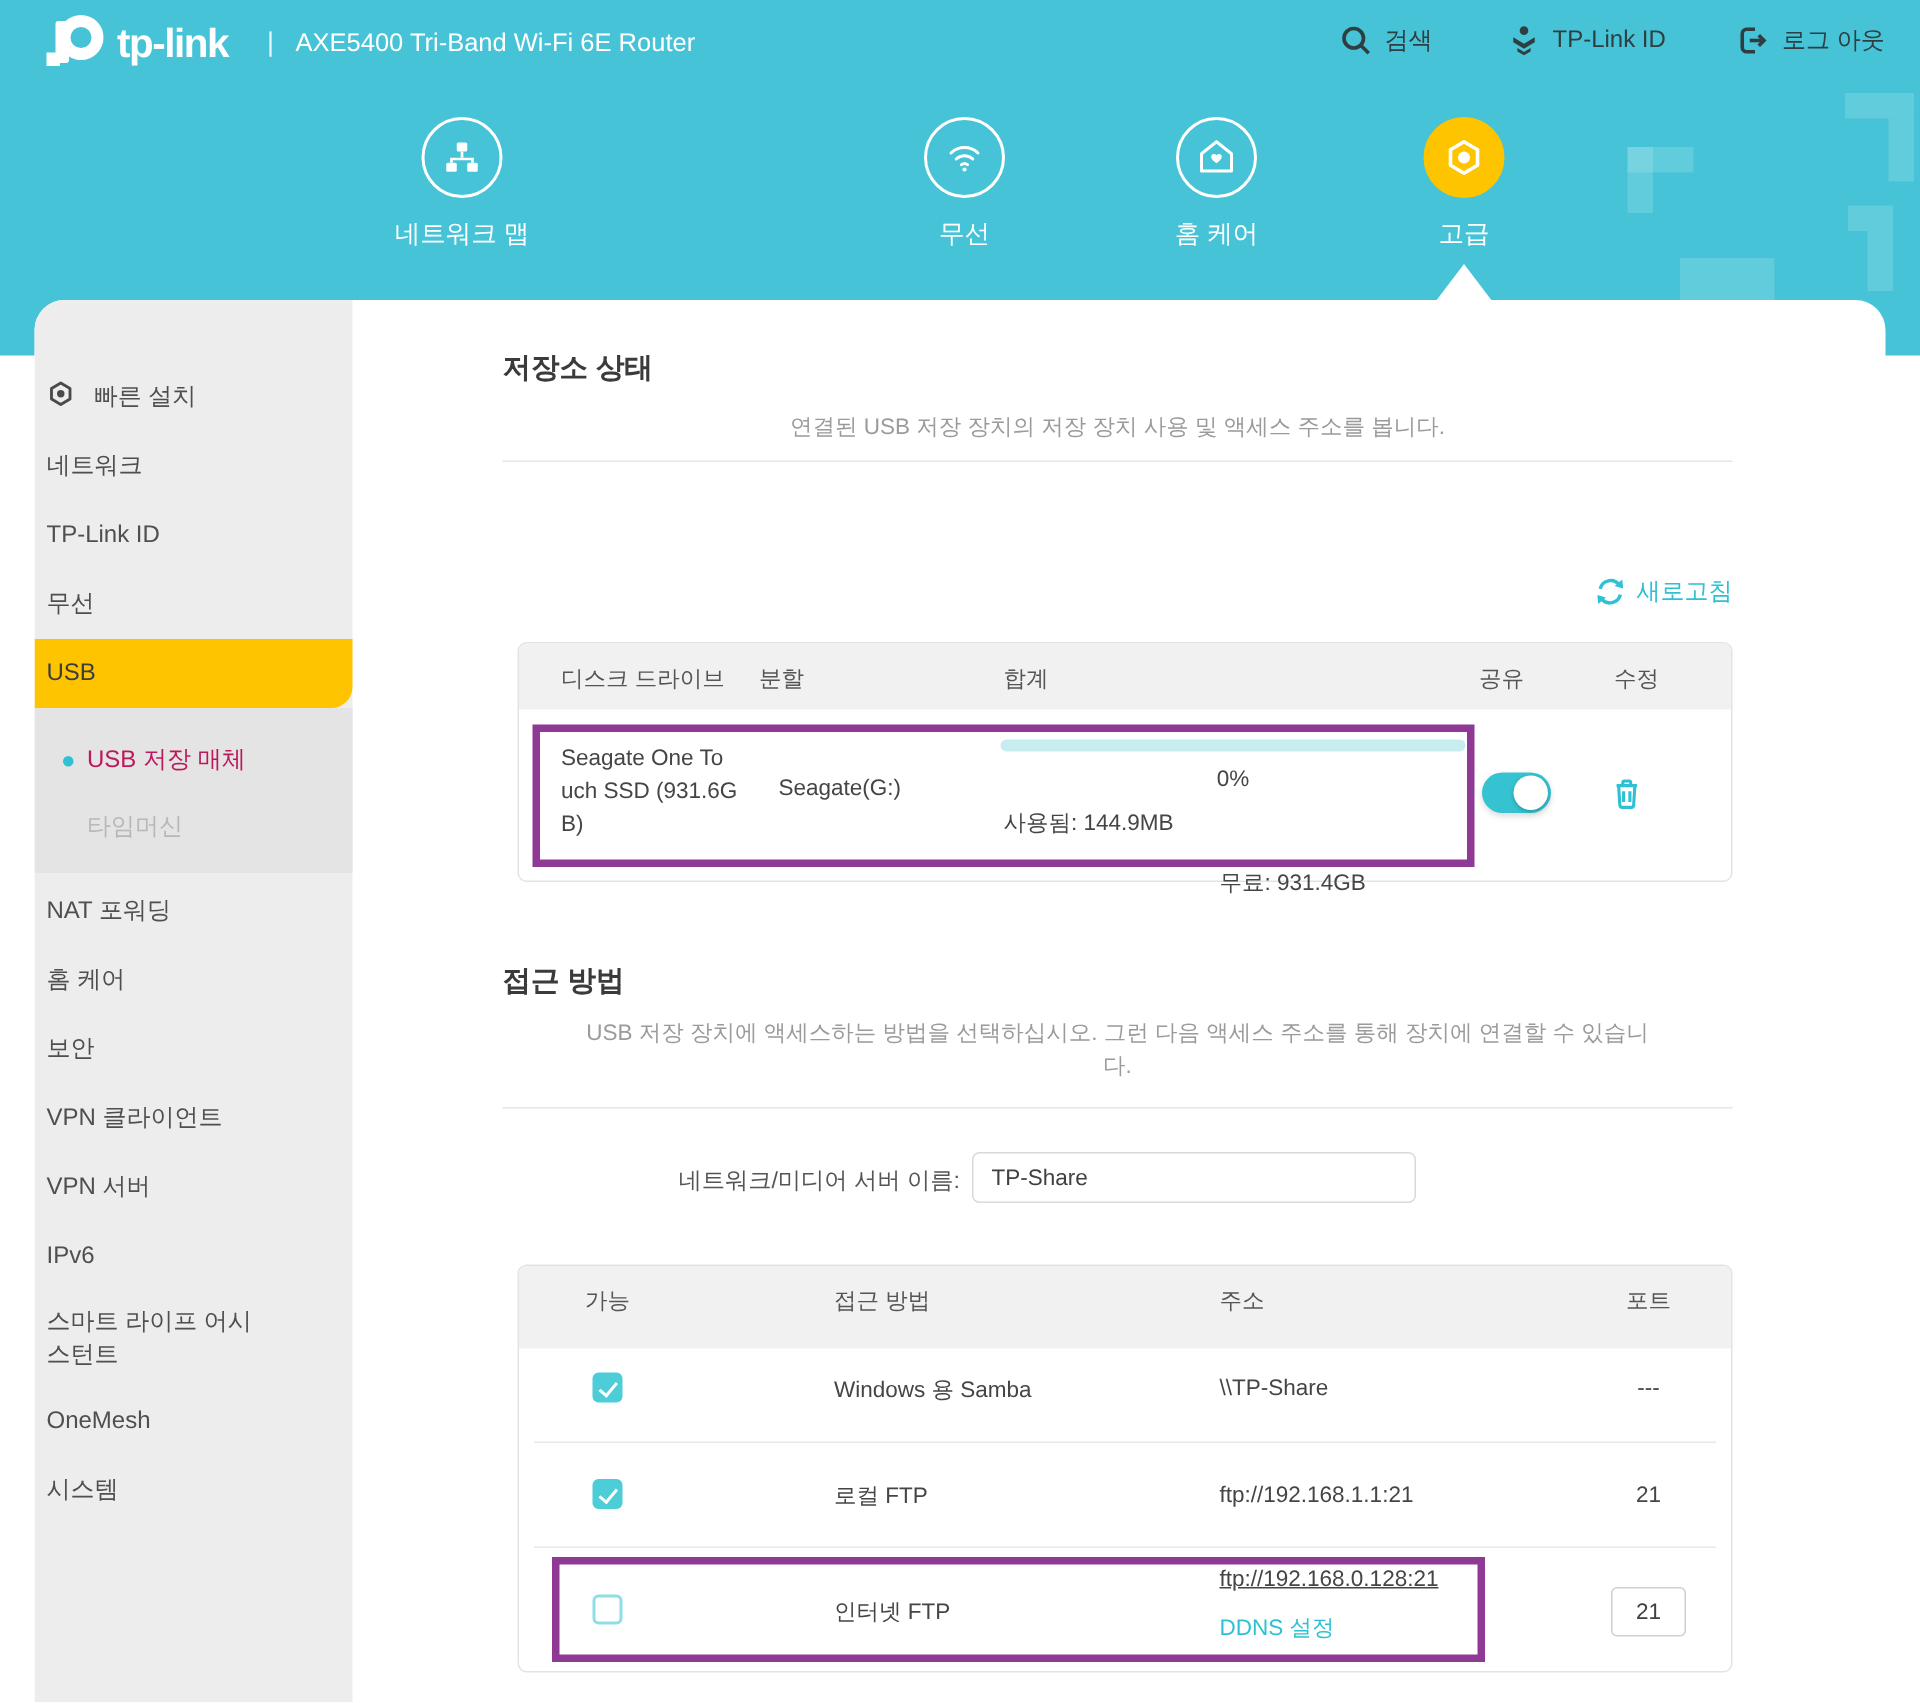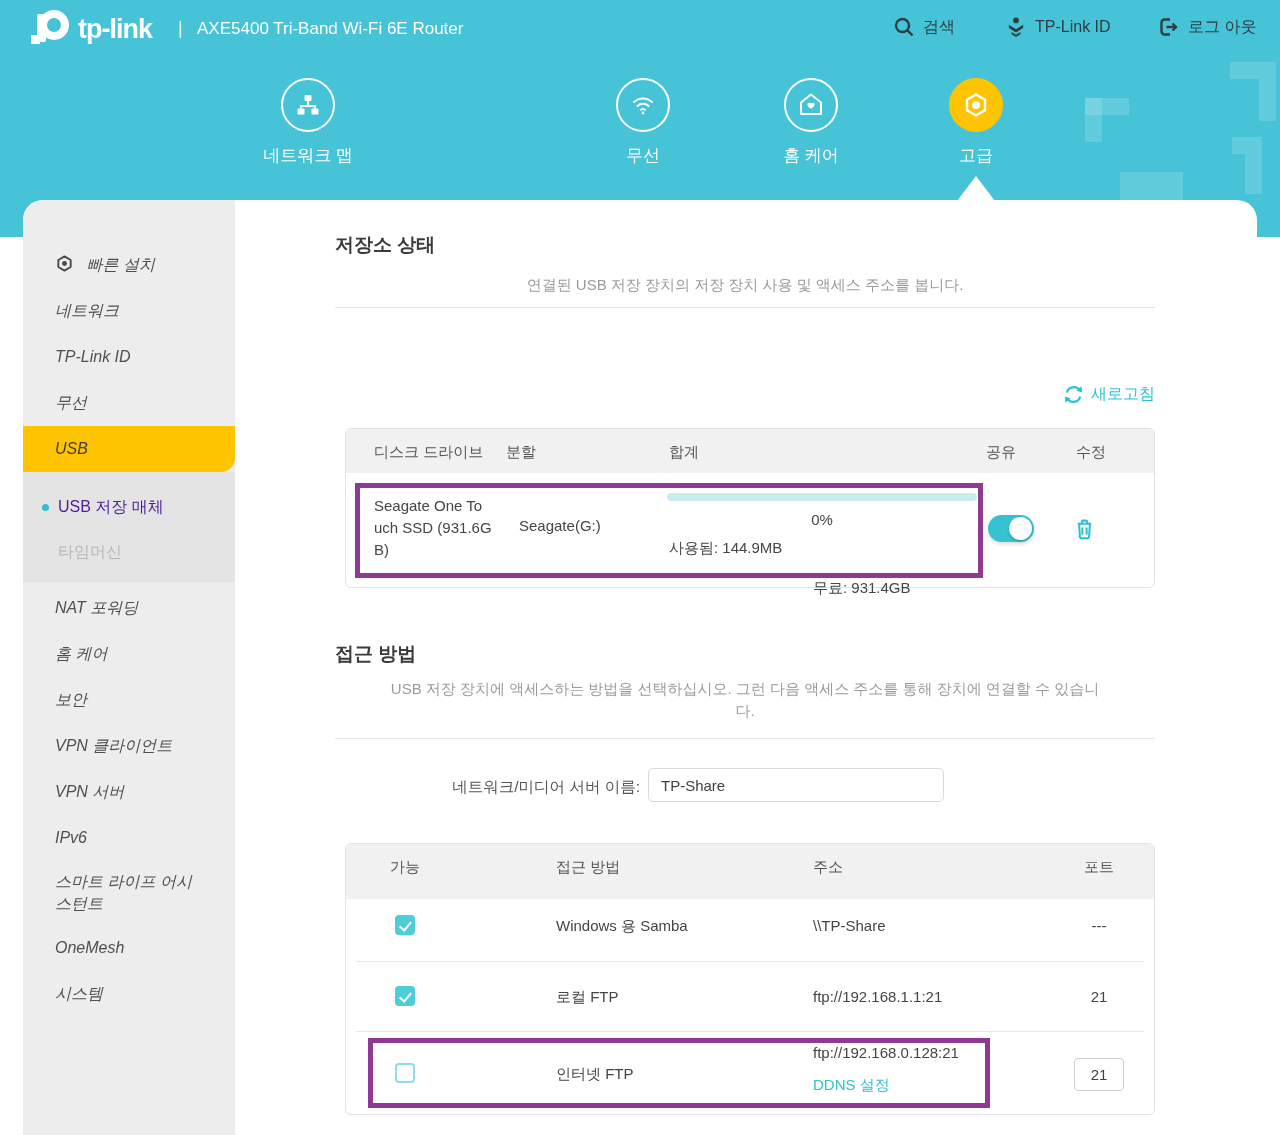--- a/index.html
+++ b/index.html
@@ -26,26 +26,26 @@
   .tab1{left:238px;} .tab2{left:406px;} .tab3{left:573px;} .tab4{left:741px;} .tab5{left:906px;}
   .pointer { position:absolute; left:957px; top:176px; width:0; height:0; z-index:3;
              border-left:19px solid transparent; border-right:19px solid transparent; border-bottom:25px solid #fff; }
 
   
   .panel { position:absolute; left:23px; top:200px; width:1234px; height:935px; background:#fff;
            border-radius:20px 20px 0 0; z-index:2; overflow:hidden; }
 
   
   .sidebar { position:absolute; left:0; top:0; width:212px; height:935px; background:#ededed; padding-top:42px; font-size:16px; color:#4f4f4f; }
-  .s-item { height:46px; line-height:46px; padding-left:32px; cursor:pointer; white-space:nowrap;font-style:italic; }
+  .s-item { height:46px; line-height:46px; padding-left:8px; cursor:pointer; white-space:nowrap; }
   .s-item .gear-sm { vertical-align:-3px; margin-right:8px; }
   .s-item.active-usb { background:#ffc400; color:#3d3d3d; border-radius:0 0 14px 0; }
   .s-sub { background:#e4e4e4; padding:12px 0 8px 0; }
   .s-sub-item { height:45px; line-height:45px; padding-left:35px; position:relative; cursor:pointer; }
-  .s-sub-item.active { color:#4c1d95; }
+  .s-sub-item.active { color:#be185d; }
   .s-sub-item.active .dot { position:absolute; left:19px; top:50%; margin-top:-3px; width:7px; height:7px; border-radius:50%; background:#2fc1d3; }
   .s-sub-item.disabled { color:#b8b8b8; }
   .s-item.wrap2 { height:64px; line-height:22px; padding-top:10px; white-space:pre-line; }
 
   
   .main { position:absolute; left:212px; top:0; width:1022px; height:935px; }
   .sec-title { position:absolute; left:100px; font-size:19px; font-weight:bold; color:#3b3b3b; }
   .sec-sub { position:absolute; left:100px; width:820px; font-size:15px; color:#9b9b9b; line-height:22px; white-space:pre-line;text-align:center; }
   .divider { position:absolute; left:100px; width:820px; height:1px; background:#e6e6e6; }
 
@@ -297,21 +297,21 @@
         <div class="checkbox checked" style="left:49px;top:142px;"></div>
         <div class="cell" style="left:210px;top:144px;">로컬 FTP</div>
         <div class="cell" style="left:467px;top:144px;">ftp://192.168.1.1:21</div>
         <div class="cell" style="left:723px;top:144px;width:60px;text-align:center;">21</div>
       </div>
       <div class="sep" style="top:187px;"></div>
 
       <div>
         <div class="checkbox" style="left:49px;top:219px;"></div>
         <div class="cell" style="left:210px;top:221px;">인터넷 FTP</div>
-        <div class="cell" style="left:467px;top:200px;">ftp://192.168.0.128:21</div>
+        <div class="cell" style="left:467px;top:200px;text-decoration:underline;">ftp://192.168.0.128:21</div>
         <div class="cell ddns" style="left:467px;top:232px;">DDNS 설정</div>
         <input class="port-input" type="text" value="21" style="">
       </div>
     </div>
   </div>
 </div>
 
 <div class="hl-box" style="left:355px;top:483px;width:628px;height:95px;z-index:6;"></div>
 <div class="hl-box" style="left:368px;top:1038px;width:622px;height:70px;z-index:6;"></div>
 

